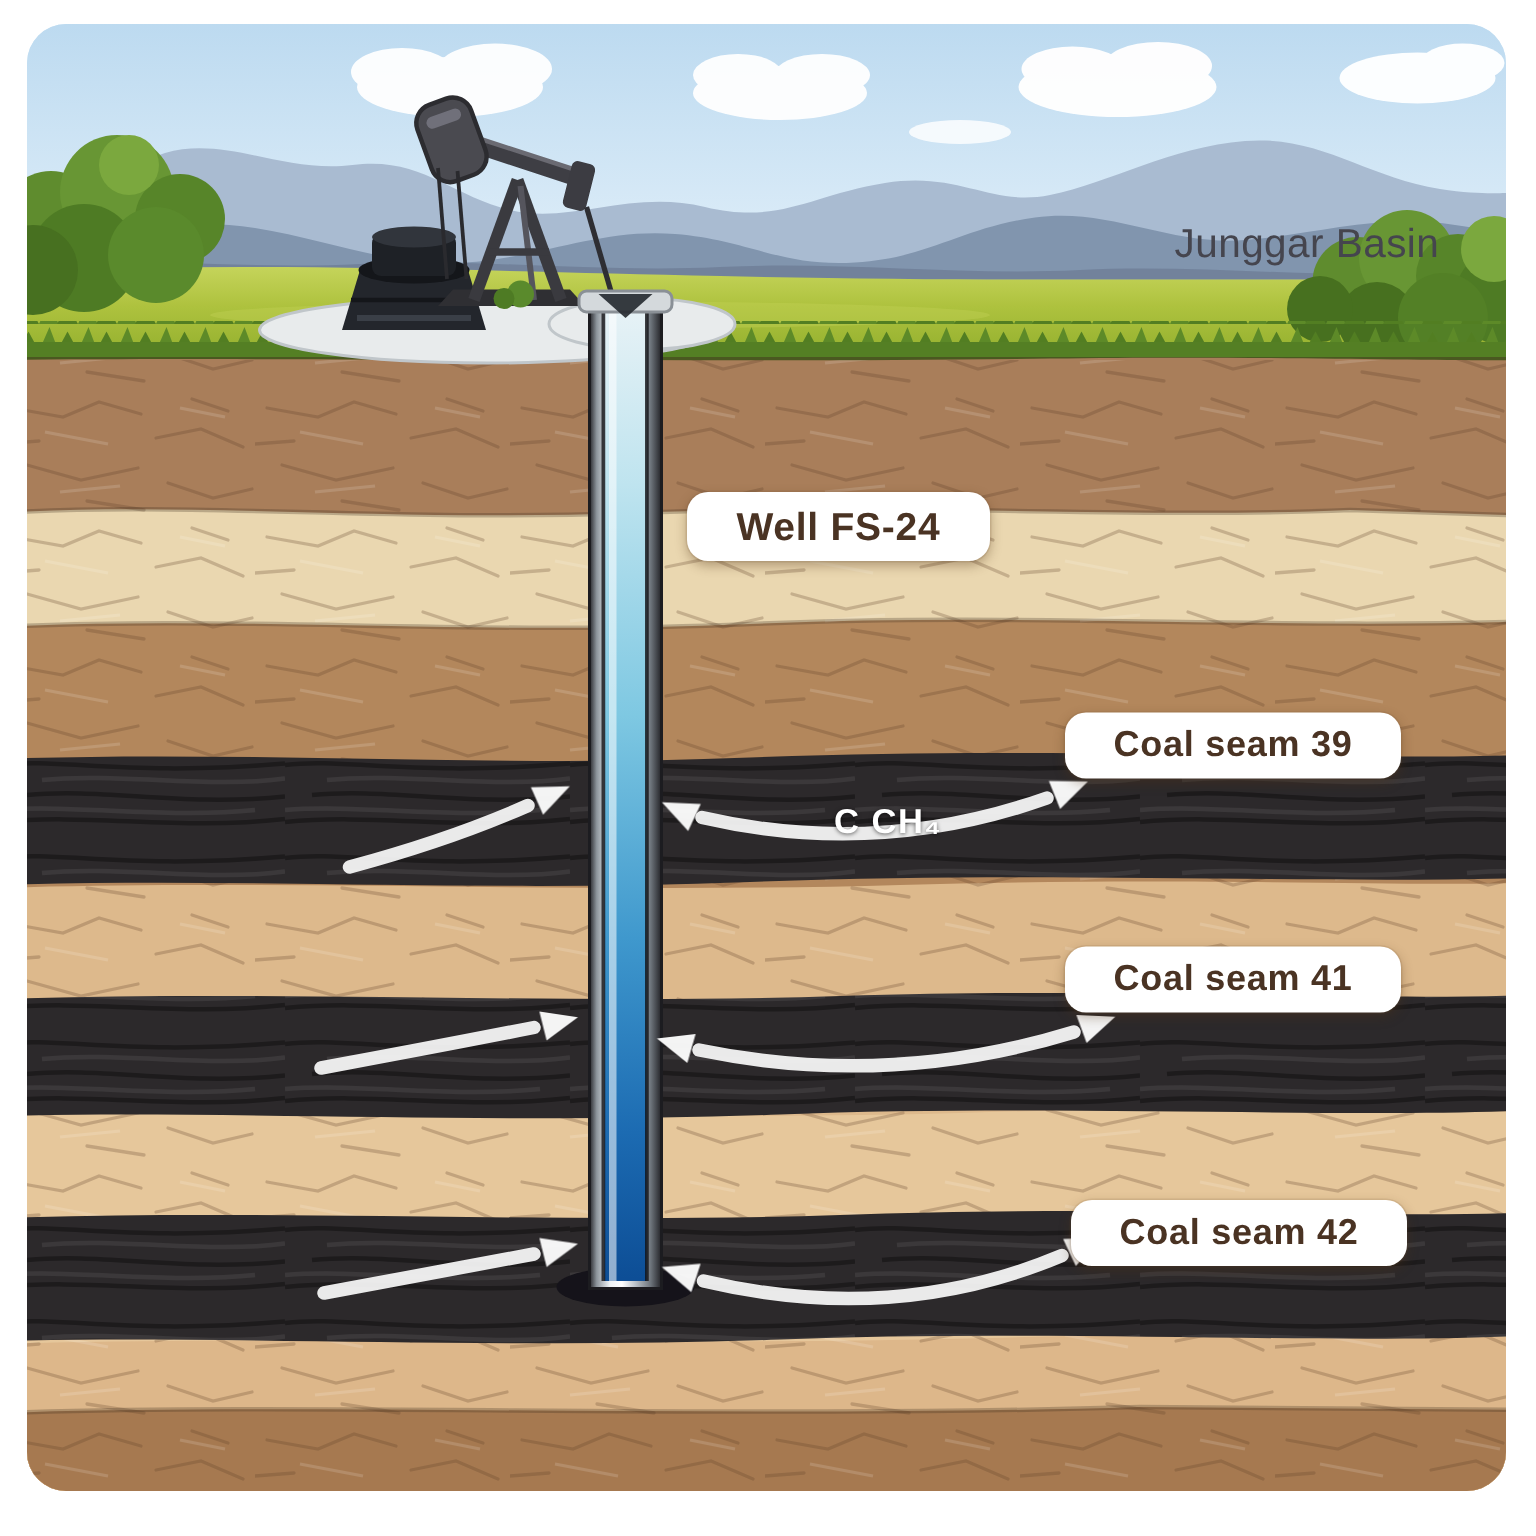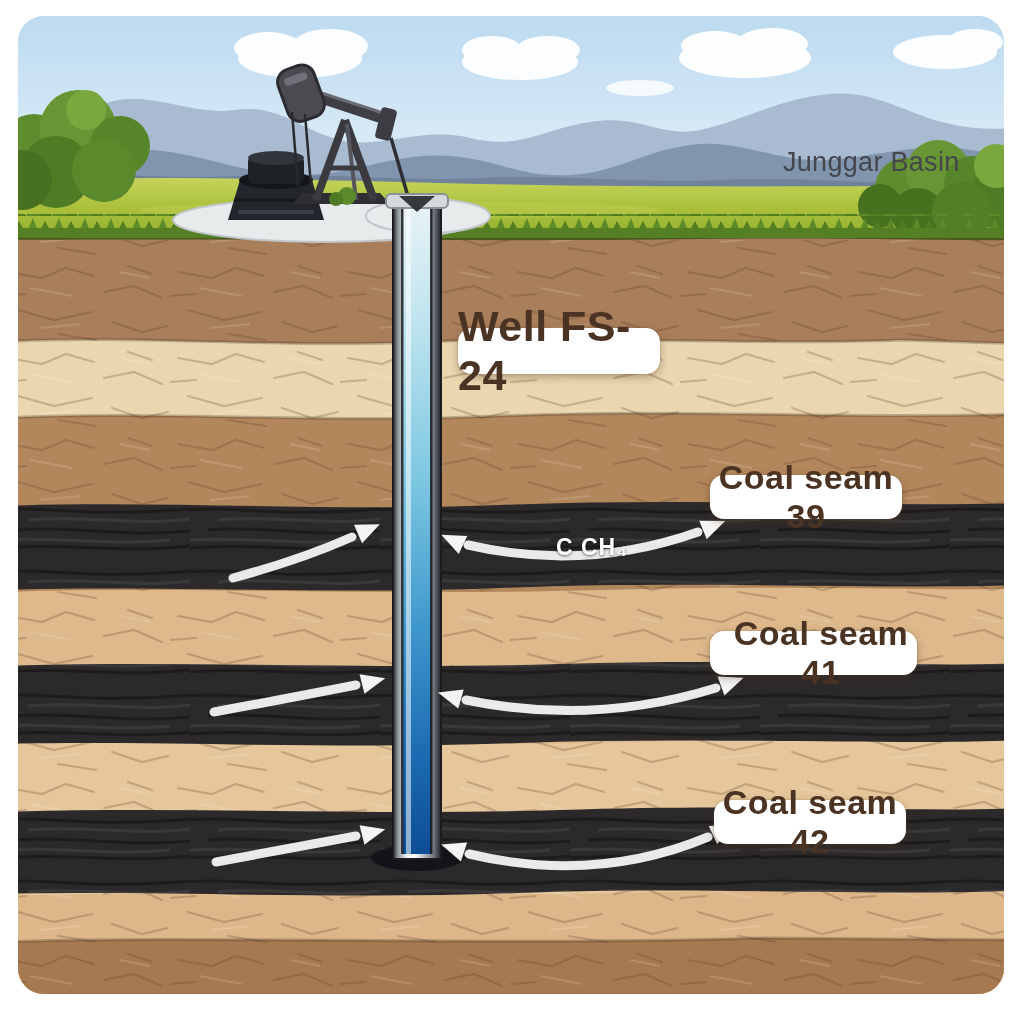--- a/index.html
+++ b/index.html
@@ -13,24 +13,24 @@
   }
   .scene svg { position:absolute; left:-18px; top:-16px; width:1024px; height:1024px; display:block; }
 
   .label-box {
     position:absolute; background:#ffffff; border-radius:14px;
     display:flex; align-items:center; justify-content:center;
     color:#4a3323; font-weight:bold;
     box-shadow:0 3px 8px rgba(80,50,20,.38), 0 0 0 1px rgba(120,90,60,.12);
     z-index:5; letter-spacing:.5px;
   }
-  .well-label  { left:458px; top:328px; width:202px; height:46px; font-size:43px; }
-  .seam        { width:192px; height:44px; font-size:34px;text-align:center; }
+  .well-label  { left:458px; top:328px; width:202px; height:46px; font-size:26px; }
+  .seam        { width:224px; height:44px; font-size:24px;text-align:center; }
   .seam-39     { left:710px; top:475px; }
-  .seam-41     { left:710px; top:631px;padding-left:15px; }
+  .seam-41     { left:710px; top:631px; }
   .seam-42     { left:714px; top:800px; }
   .region-label{
     position:absolute; left:783px; top:147px; font-size:27px; color:#45454e;
     font-weight:400; z-index:5; letter-spacing:.3px;
   }
   .gas-label {
     position:absolute; left:556px; top:534px; font-size:23px; color:#ffffff;
     font-weight:bold; z-index:6; text-shadow:0 1px 3px rgba(0,0,0,.6); letter-spacing:1px;
   }
 </style>

